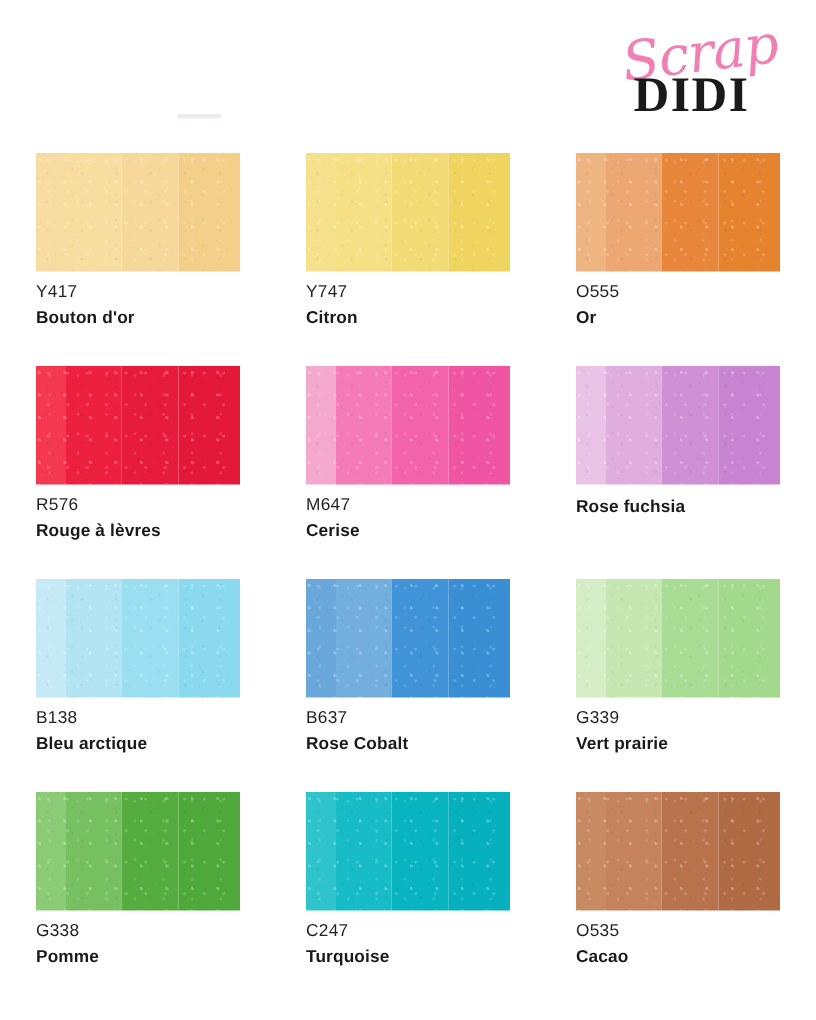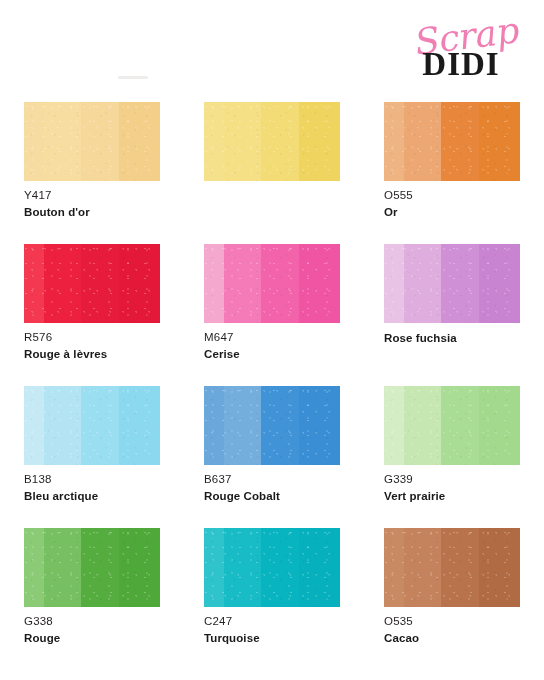--- a/index.html
+++ b/index.html
@@ -145,20 +145,24 @@
         <span class="name">Bouton d'or</span>
       </div>
     </div>
     <div class="cell">
       <div class="swatch">
         <div class="band b1" style="background: rgb(245, 225, 140);"></div>
         <div class="band b2" style="background: rgb(245, 224, 133);"></div>
         <div class="band b3" style="background: rgb(243, 220, 118);"></div>
         <div class="band b4" style="background: rgb(239, 212, 95);"></div>
       </div>
+      <div class="labels">
+        <span class="code">Y747</span>
+        <span class="name">Citron</span>
+      </div>
     </div>
     <div class="cell">
       <div class="swatch">
         <div class="band b1" style="background: rgb(238, 181, 131);"></div>
         <div class="band b2" style="background: rgb(237, 167, 114);"></div>
         <div class="band b3" style="background: rgb(232, 134, 60);"></div>
         <div class="band b4" style="background: rgb(229, 131, 47);"></div>
       </div>
       <div class="labels">
         <span class="code">O555</span>
@@ -214,21 +218,21 @@
     </div>
     <div class="cell">
       <div class="swatch">
         <div class="band b1" style="background: rgb(106, 168, 220);"></div>
         <div class="band b2" style="background: rgb(116, 174, 221);"></div>
         <div class="band b3" style="background: rgb(63, 147, 214);"></div>
         <div class="band b4" style="background: rgb(58, 143, 212);"></div>
       </div>
       <div class="labels">
         <span class="code">B637</span>
-        <span class="name">Rouge Cobalt</span>
+        <span class="name">Rose Cobalt</span>
       </div>
     </div>
     <div class="cell">
       <div class="swatch">
         <div class="band b1" style="background: rgb(213, 237, 196);"></div>
         <div class="band b2" style="background: rgb(199, 231, 178);"></div>
         <div class="band b3" style="background: rgb(169, 220, 148);"></div>
         <div class="band b4" style="background: rgb(162, 217, 140);"></div>
       </div>
       <div class="labels">
@@ -238,21 +242,21 @@
     </div>
     <div class="cell">
       <div class="swatch">
         <div class="band b1" style="background: rgb(140, 203, 117);"></div>
         <div class="band b2" style="background: rgb(118, 192, 97);"></div>
         <div class="band b3" style="background: rgb(86, 173, 63);"></div>
         <div class="band b4" style="background: rgb(79, 169, 58);"></div>
       </div>
       <div class="labels">
         <span class="code">G338</span>
-        <span class="name">Rouge</span>
+        <span class="name">Pomme</span>
       </div>
     </div>
     <div class="cell">
       <div class="swatch">
         <div class="band b1" style="background: rgb(47, 196, 204);"></div>
         <div class="band b2" style="background: rgb(23, 188, 198);"></div>
         <div class="band b3" style="background: rgb(8, 180, 192);"></div>
         <div class="band b4" style="background: rgb(6, 176, 189);"></div>
       </div>
       <div class="labels">

